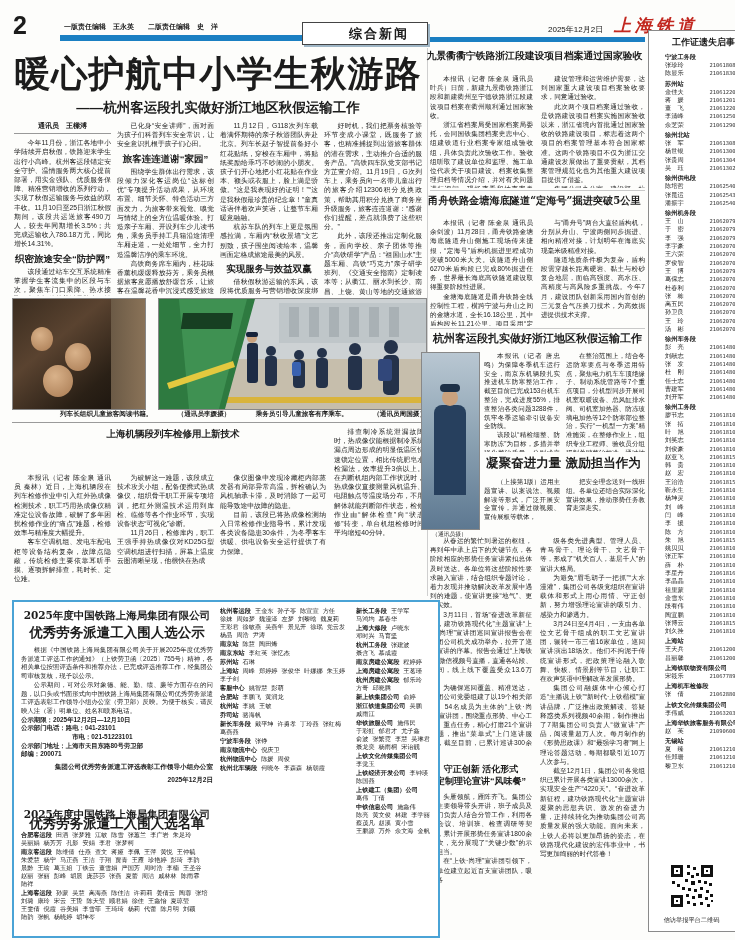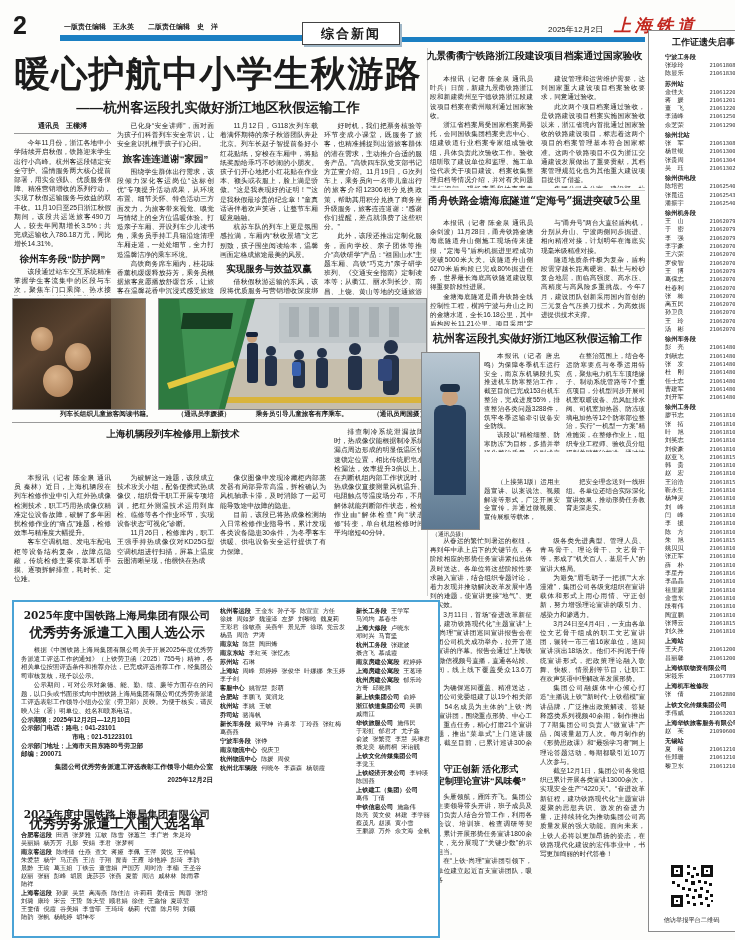--- a/index.html
+++ b/index.html
@@ -5,21 +5,21 @@
   html,body{margin:0;padding:0;background:#e8e8e4;}
   .page{position:relative;width:735px;height:940px;background:#fdfdfb;margin:0 auto;
         font-family:"Liberation Sans","DejaVu Sans",sans-serif;color:#1c1c1c;overflow:hidden;}
   
   .hdr{position:absolute;left:0;top:0;width:735px;height:46px;}
   .pageno{position:absolute;left:13px;top:13px;font-size:25px;font-weight:bold;line-height:1;}
   .editors{position:absolute;left:64px;top:22px;font-size:7px;color:#222;white-space:nowrap;font-weight:bold;}
   .hbar1{position:absolute;left:60px;top:35px;width:242px;height:6px;background:#1b7fc2;}
   .hbar2{position:absolute;left:398px;top:37px;width:247px;height:5px;background:#1b7fc2;}
   .secbox{position:absolute;left:302px;top:22px;width:96px;height:21px;background:#fff;
-          border:1px solid #444;box-shadow:2px 2px 0 #9fb6c6;text-align:center;}
+          border:1px solid #444;box-shadow:2px 2px 0 #9fb6c6;text-align:center;padding-left:28px;}
   .secbox span{font-size:13px;font-weight:bold;letter-spacing:2px;line-height:21px;}
   .hdate{position:absolute;left:548px;top:24px;font-size:8px;color:#111;}
   .masthead{position:absolute;left:614px;top:14px;font-size:17px;font-weight:bold;color:#c2271f;
             font-style:italic;letter-spacing:4px;font-family:"DejaVu Serif","Liberation Serif",serif;}
   
   .para{margin:0;text-indent:2em;text-align:justify;}
   .col{position:absolute;font-size:6.8px;line-height:9.2px;overflow:hidden;}
   .subhead{font-size:9.5px;font-weight:bold;text-align:center;margin:5px 0 4px;text-indent:0;}
   .byline{text-align:center;font-size:7px;font-weight:bold;margin-bottom:4px;
           border-bottom:1px solid #999;padding-bottom:3px;}
@@ -118,21 +118,21 @@
   </div>
 
   <h1 class="main-title">暖心护航中小学生秋游路</h1>
   <h2 class="main-sub">——杭州客运段扎实做好浙江地区秋假运输工作</h2>
 
   <div class="col c1">
     <div class="byline">通讯员　王樑溥</div>
     <div>
         <p class="para">今年11月份，浙江各地中小学陆续开启秋假，铁路迎来学生出行小高峰。杭州客运段锚定安全守护、温情服务两大核心提前部署，用实金强队、优质服务保障、精准营销增收的系列行动，实现了秋假运输服务与效益的双丰收。11月10日至25日浙江秋假期间，该段共运送旅客490万人，较去年同期增长3.5%；共完成运输收入786.18万元，同比增长14.31%。</p>
       </div>
-    <h3 class="subhead">徐州车务段“防护网”</h3>
+    <h3 class="subhead">织密旅途安全“防护网”</h3>
     <div>
         <p class="para">该段通过站车交互系统精准掌握学生客流集中的区段与车次，聚焦车门口乘降、热水接取、行李摆放等关键风险点，针对性加固防护并加密车厢巡视频次，让安全隐患无处遁形。</p>
       </div>
   </div>
   <div class="col c2">
     <div>
         <p class="para">已化身“安全讲师”，面对面为孩子们科普列车安全常识，让安全意识扎根于孩子们心田。</p>
       </div>
     <h3 class="subhead">旅客连连道谢“家园”</h3>
     <div>
@@ -257,20 +257,21 @@
   </div>
   <div class="strip-credit">（通讯员摄）</div>
   <div class="col rl1">
       <p class="para">本报讯（记者 唐忠鸣）为保障冬季机车运行安全，南京东机辆段扎实推进机车防寒整治工作，截至目前已完成153台机车整治，完成进度55%，排查整治各类问题3288件，筑牢冬季运输牵引设备安全防线。</p>
       <p class="para">该段以“精检细整、防寒防冻”为目标，多措并举强化整治质量，分别成立工作领导小组，细化实施方案与推进计划，明确任务分工、时间节点及材料保障。</p>
     </div>
   <div class="col rl2">
       <p class="para">在整治范围上，结合冬运防寒要点与冬季运用特点，聚焦电力机车车顶绝缘子、制动系统管路等7个重点项目，分机型同步开展司机室取暖设备、总风缸排水阀、司机室加热器、防冻玻璃电加热等12个防寒部位整治，实行“一机型一方案”精准施策，在整修作业上，组织专业工程师、验收员分组研判关键整治标准，通过抽查验证促进质量管控要求落实，并打造样板车开展评比和现场观摩学习。</p>
     </div>
 
+  <h2 class="rt-title t-cont">凝聚奋进力量 激励担当作为</h2>
   <div class="col ca1">
       <p class="para">（上接第1版）运用主题宣讲、以案说法、视频解读等形式，广泛开展安全宣传，并通过微视频、宣传展板等载体，</p>
     </div>
   <div class="col ca2">
       <p class="para">把安全理念送到一线班组。各单位还结合实际深化宣讲效果，推动形势任务教育走深走实。</p>
     </div>
   <div class="col cb1">
     <div>
         <p class="para">从春运的繁忙到暑运的枢纽，再到年中承上启下的关键节点，各阶段相应的形势任务宣讲紧扣总体及时送达。各单位将这些阶段性要求融入宣讲，结合组织专题讨论，着力发现并推动解决改革发展中遇到的难题，使宣讲更接“地气”、更具实效。</p>
         <p class="para">3月11日，首场“奋进改革新征程，建功铁路现代化”主题宣讲“上铁·尚理”宣讲团巡回宣讲报告会在集团公司机关成功举办，拉开了巡回宣讲的序幕。报告会通过“上海铁道”微信视频号直播，直通各站段、车间，线上线下覆盖受众13.6万人。</p>

